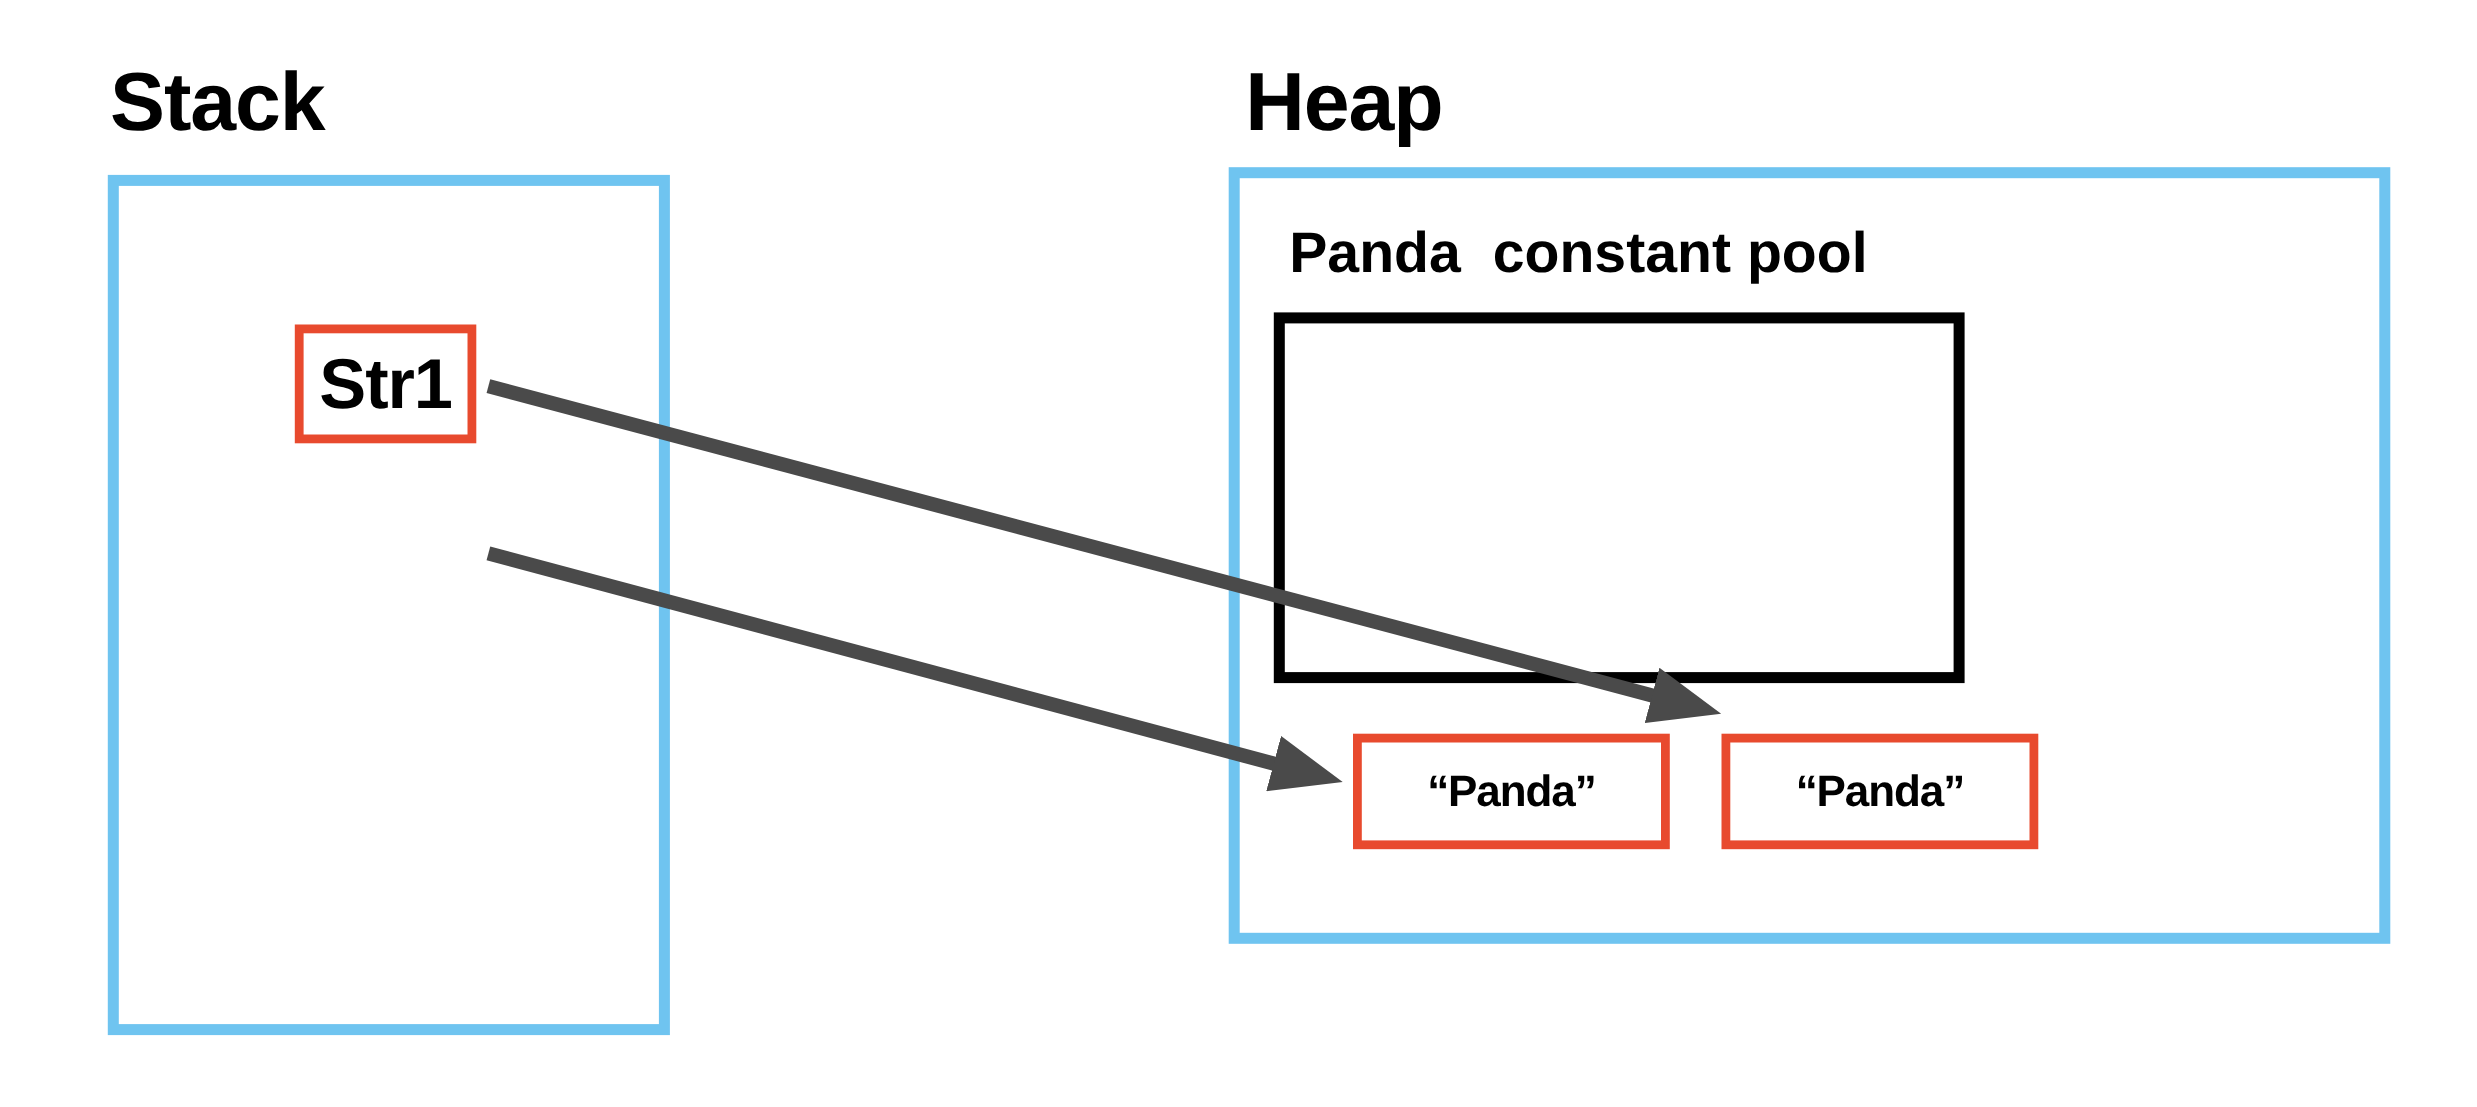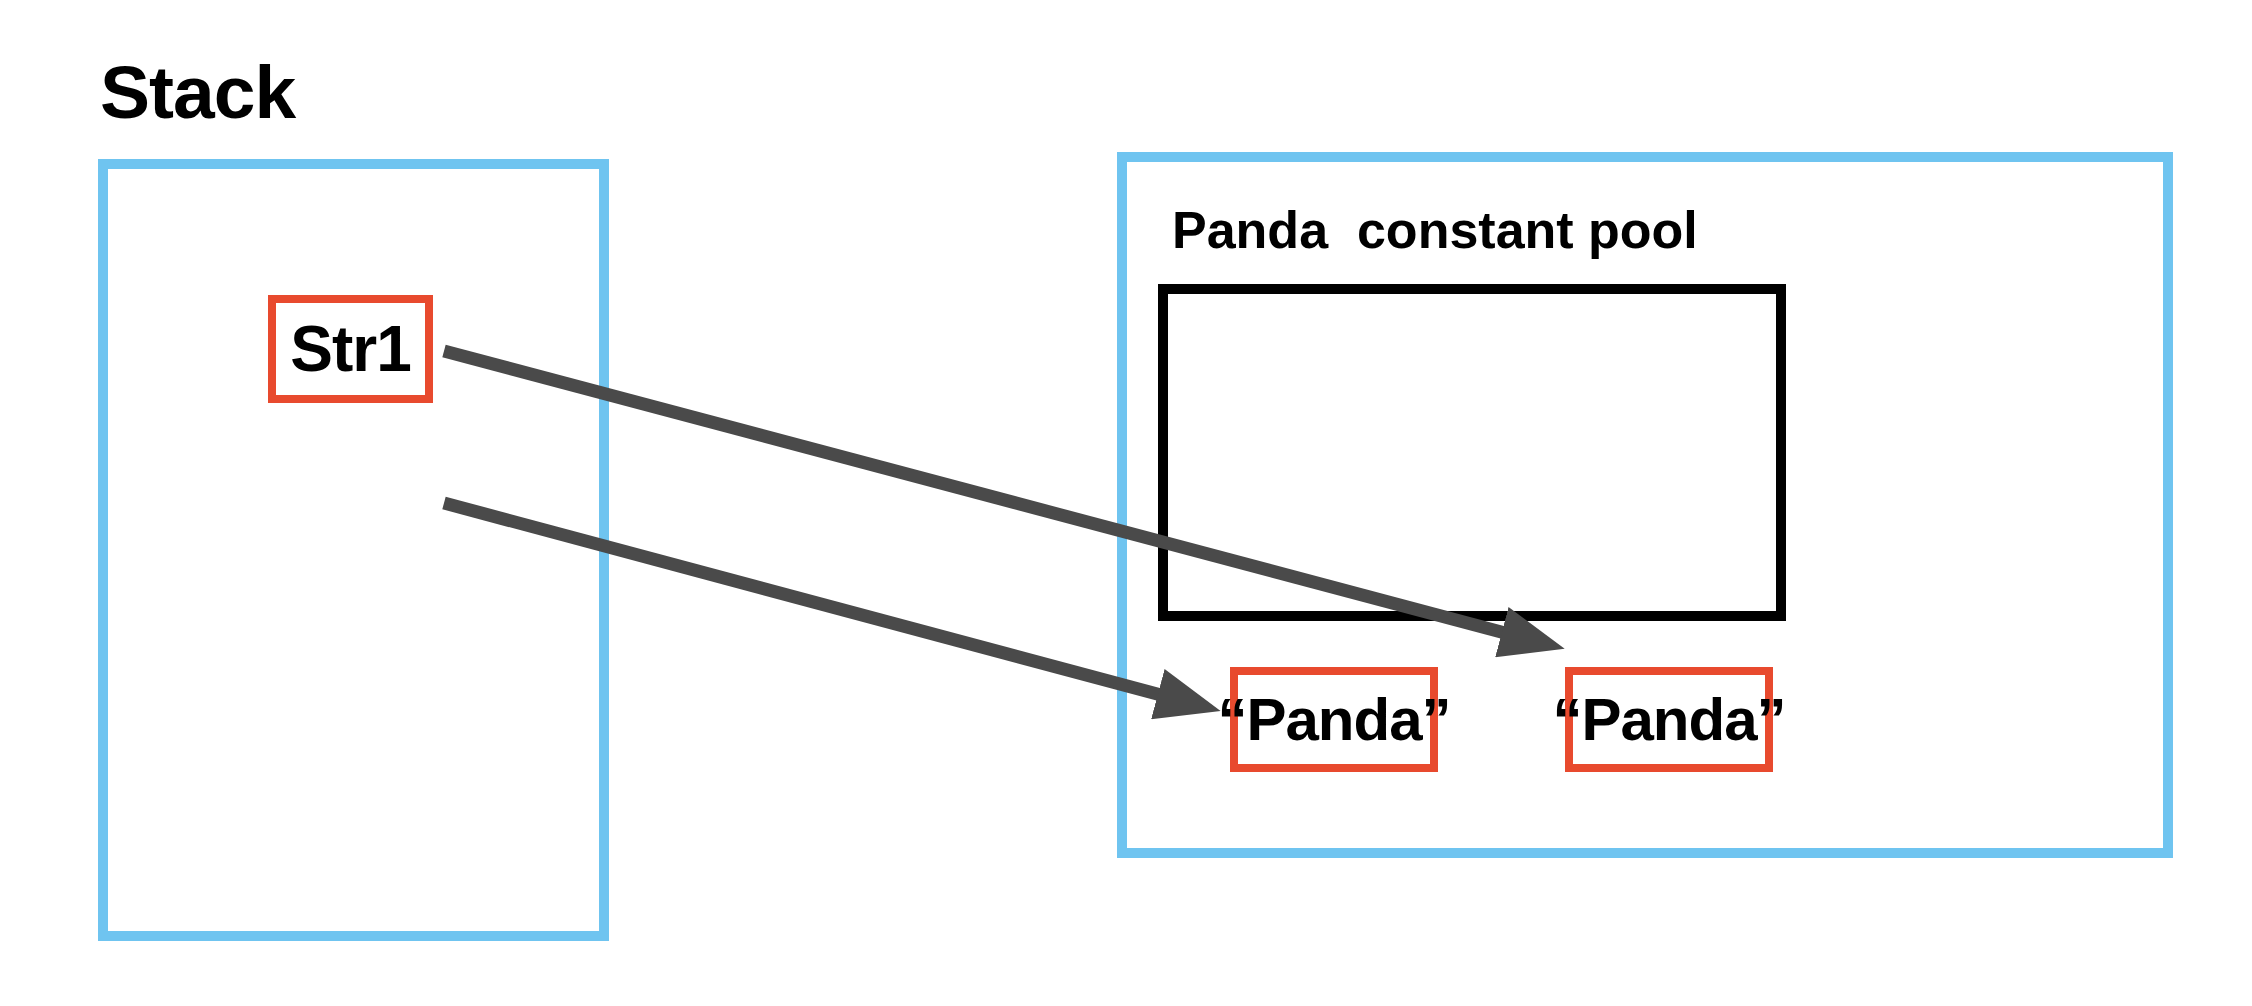--- a/index.html
+++ b/index.html
@@ -65,21 +65,21 @@
     display: flex;
     align-items: center;
     justify-content: center;
     font-weight: 700;
     line-height: 1;
     white-space: pre;
   }
   .cell-str { width: 165px; height: 108px; font-size: 64px; letter-spacing: -1px; }
   .cell-str1 { left: 268px; top: 295px; }
   .cell-str2 { left: 268px; top: 452px; }
-  .cell-panda { width: 208px; height: 105px; font-size: 60px; letter-spacing: -1px; }
+  .cell-panda { width: 288px; height: 105px; font-size: 40px; letter-spacing: -1px; }
   .cell-panda1 { left: 1230px; top: 667px; }
   .cell-panda2 { left: 1565px; top: 667px; }
 
   .arrows {
     position: absolute;
     left: 0; top: 0;
     width: 2252px;
     height: 1006px;
     pointer-events: none;
   }
@@ -89,20 +89,21 @@
   }
   .arrowhead-shape { fill: var(--arrow-gray); }
 </style>
 </head>
 <body>
 
 <div class="canvas">
 
   <div class="title title-stack">Stack</div>
 
+  <div class="title title-heap">Heap</div>
 
   <div class="region stack-region"></div>
 
   <div class="region heap-region"></div>
 
   <div class="pool-label">Panda  constant pool</div>
 
   <div class="pool-box"></div>
 
   <div class="cell cell-str cell-str1">

